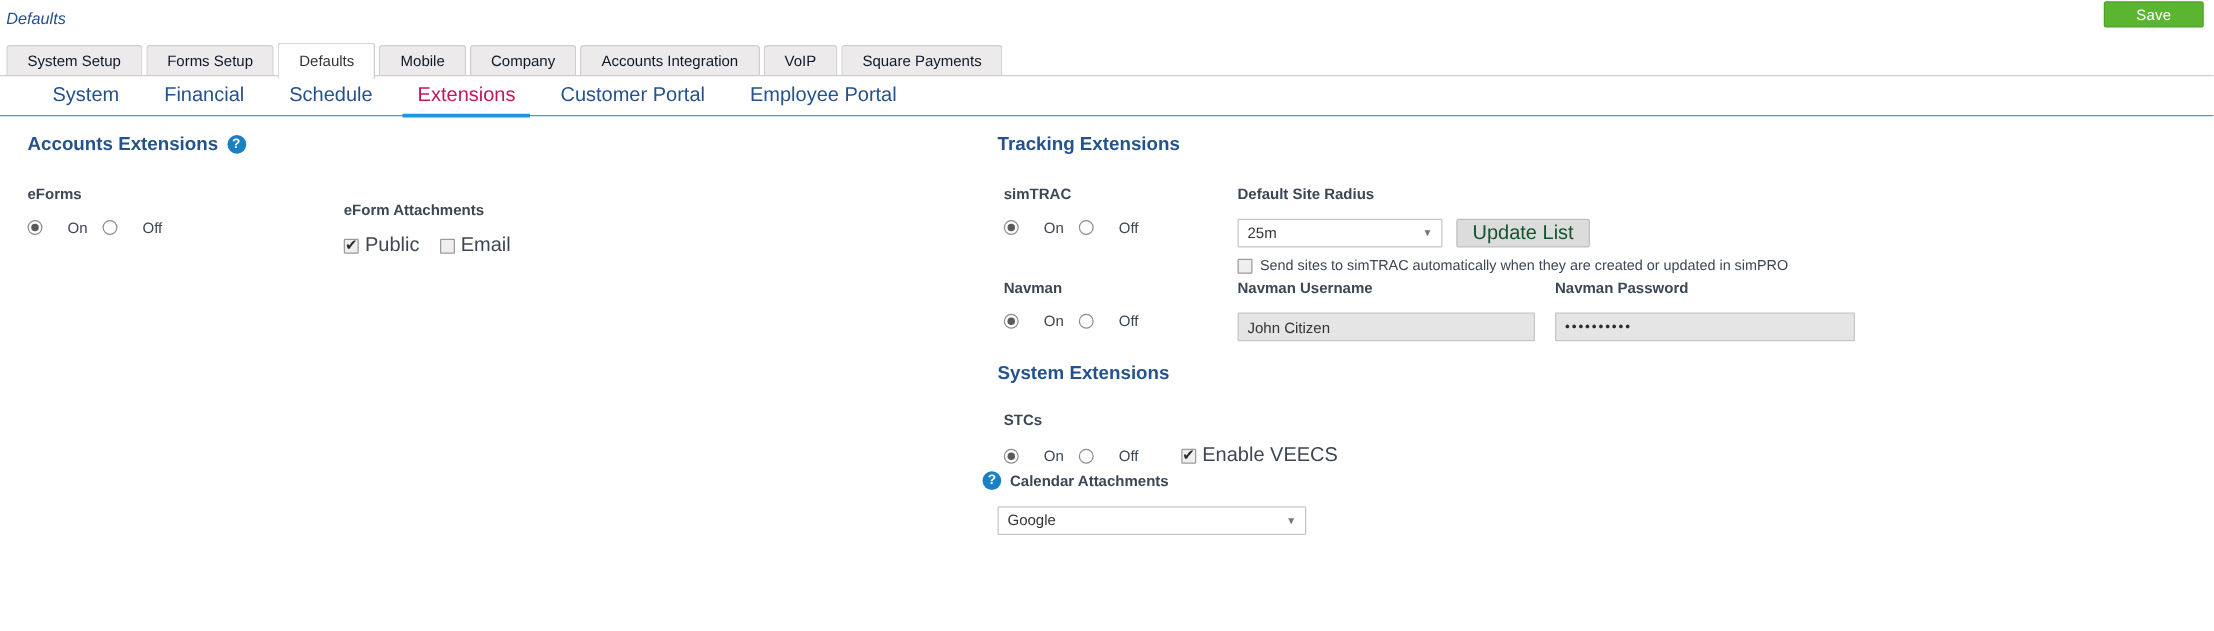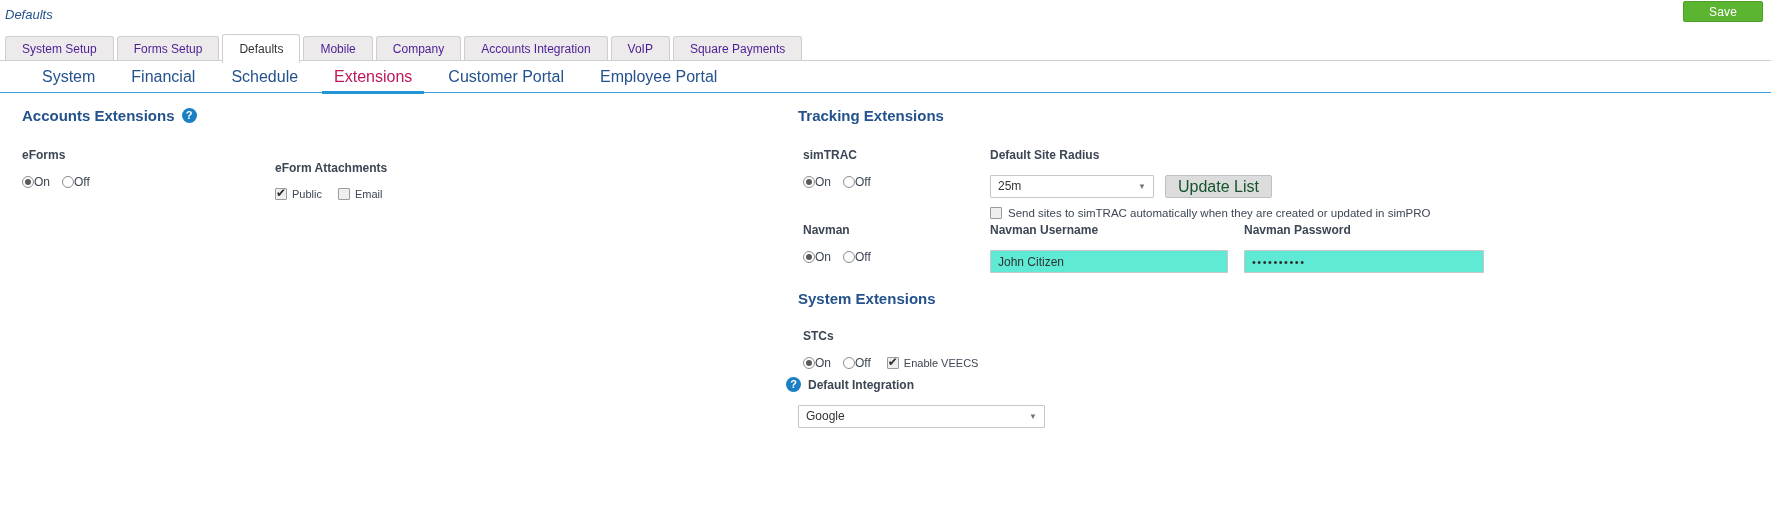--- a/index.html
+++ b/index.html
@@ -28,21 +28,21 @@
 
   
   .tabstrip {
     position:relative; height: 28px; margin-left: 5px;
     display:flex; align-items:flex-end; gap: 3px;
   }
   .tab {
     height: 26px; line-height: 25px;
     background:#eceaea; border:1px solid #cfcdcd; border-bottom:none;
     border-radius: 3px 3px 0 0;
-    font-size: 12px; color:#4c1d95; padding: 0 16px;
+    font-size: 12px; color:#0f172a; padding: 0 16px;
     cursor:pointer; position:relative; top:1px; white-space:nowrap;
   }
   .tab.active {
     background:#ffffff; border-color:#cfcdcd; color:#333;
     height: 29px; line-height: 28px; top: 2px; z-index:3;
   }
 
   
   .subtab-wrap {
     position:relative; border-top:1px solid #cfcdcd;
@@ -78,44 +78,44 @@
   }
 
   .field-label {
     font-size: 12px; color:#3c4654; font-weight:700; margin-bottom: 13px;
     white-space:nowrap;
   }
   .ctl-row { display:flex; align-items:center; }
 
   
   .radio-grp { display:flex; align-items:center; gap: 12px; }
-  .radio-item { display:flex; align-items:center; gap:0; font-size:12px; color:#3c4654; cursor:pointer; }
+  .radio-item { display:flex; align-items:center; gap:20px; font-size:12px; color:#3c4654; cursor:pointer; }
   .rd {
     width:12px; height:12px; border-radius:50%;
     border:1px solid #8e8e8e; background:#fdfdfd; flex:none; position:relative;
   }
   .rd.on::after {
     content:""; position:absolute; left:2px; top:2px;
     width:6px; height:6px; border-radius:50%; background:#5a5a5a;
   }
 
   
-  .cb-item { display:flex; align-items:center; gap:5px; font-size:11px; color:#3c4654; cursor:pointer; }
+  .cb-item { display:flex; align-items:center; gap:5px; font-size:16px; color:#3c4654; cursor:pointer; }
   .cb {
     width:12px; height:12px; border:1px solid #9b9b9b; background:#efefef;
     flex:none; position:relative; border-radius:1px;
   }
   .cb.on::after {
     content:"\2714"; position:absolute; left:0px; top:-3px;
     font-size:12px; color:#2c2c2c; line-height:14px;
   }
 
   
   .txt {
-    height: 23px; border:1px solid #c6c6c6; background:#5eead4;
+    height: 23px; border:1px solid #c6c6c6; background:#e5e5e5;
     font-size:12px; color:#333; padding: 0 7px; line-height:21px;
     font-family:"Liberation Sans", sans-serif; outline:none; border-radius:1px;
   }
   .pwd { letter-spacing: 1.5px; font-size: 11px; color:#2b2b2b; }
   .sel {
     height: 23px; border:1px solid #c6c6c6; background:#fff;
     font-size:12px; color:#333; padding: 0 7px; line-height:21px;
     display:flex; align-items:center; justify-content:space-between;
     cursor:pointer; border-radius:1px;
   }
@@ -271,32 +271,32 @@
           <div class="field-label">STCs</div>
           <div class="ctl-row" style="gap:12px;">
             <label class="radio-item">
               <span class="rd on"></span>
               <span>On</span>
             </label>
             <label class="radio-item">
               <span class="rd"></span>
               <span>Off</span>
             </label>
-            <label class="cb-item" style="margin-left:4px;">
+            <label class="cb-item" style="margin-left:22px;">
               <span class="cb on"></span>
               <span>Enable VEECS</span>
             </label>
           </div>
         </div>
       </div>
 
       <div style="position:relative;">
         <div class="field-label" style="display:flex; align-items:center; gap:7px; margin-left:-12px;">
           <span class="help-icon">?</span>
-          <span>Default Integration</span>
+          <span>Calendar Attachments</span>
         </div>
         <div class="sel" style="width:247px; margin-left:0px;">
           <span>Google</span>
           <span class="caret">▼</span>
         </div>
       </div>
 
     </div>
   </div>
 </div>

